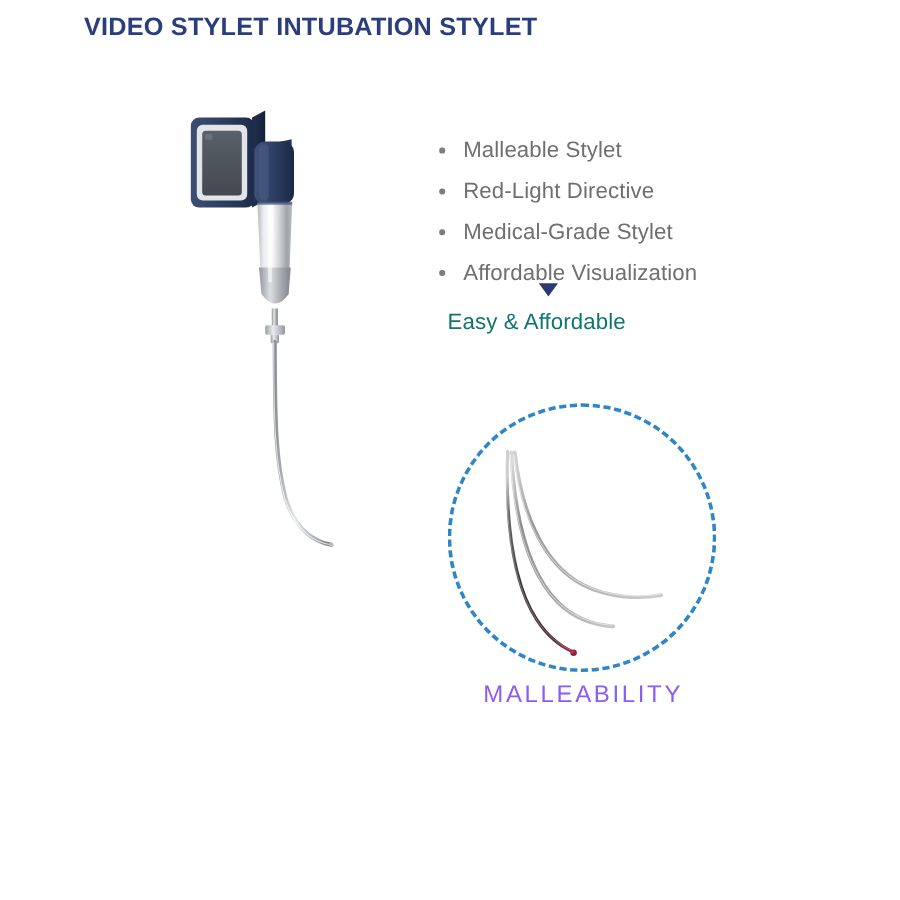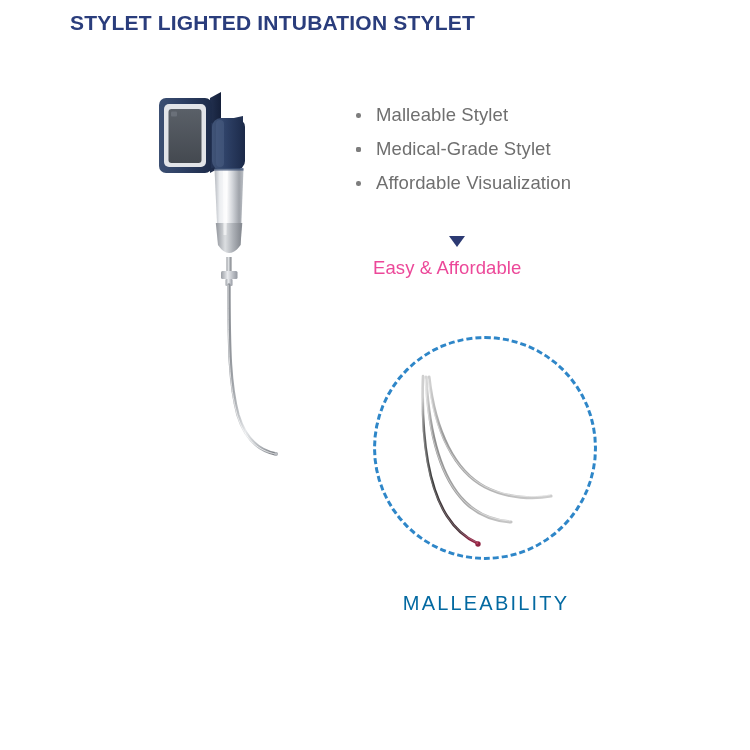--- a/index.html
+++ b/index.html
@@ -27,21 +27,21 @@
     color: #2a3d7c;
     white-space: nowrap;
   }
 
   
   #feature-list {
     position: absolute;
     left: 352px;
     top: 96px;
     list-style: none;
-    margin: 2px;
+    margin: 12px;
     padding: 0;
   }
   #feature-list li {
     position: relative;
     padding-left: 22px;
     font-size: 18.5px;
     line-height: 34px;
     color: #6f6f6f;
     letter-spacing: 0.1px;
     white-space: nowrap;
@@ -65,21 +65,21 @@
     height: 0;
     border-left: 8px solid transparent;
     border-right: 8px solid transparent;
     border-top: 11px solid #2c3a73;
   }
   #conclusion-text {
     position: absolute;
     left: 373px;
     top: 257px;
     font-size: 18.5px;
-    color: #ec4899;
+    color: #0f766e;
     letter-spacing: 0.1px;
     white-space: nowrap;
   }
 
   
   #malleability-block {
     position: absolute;
     left: 373px;
     top: 336px;
     width: 224px;
@@ -92,40 +92,40 @@
     border: 3px dashed #2e86c8;
   }
   #stylet-curves-svg {
     position: absolute;
     left: 0;
     top: 0;
   }
   #malleability-label {
     position: absolute;
     left: 401px;
-    top: 592px;
+    top: 568px;
     width: 170px;
     text-align: center;
     font-size: 20px;
     letter-spacing: 2.2px;
-    color: #0369a1;
+    color: #8b5cf6;
     white-space: nowrap;
   }
 
   
   #device-illustration {
     position: absolute;
     left: 150px;
     top: 85px;
   }
 </style>
 </head>
 <body>
 
-<div id="page-title">STYLET LIGHTED INTUBATION STYLET</div>
+<div id="page-title">VIDEO STYLET INTUBATION STYLET</div>
 
 <div id="device-illustration">
   <svg width="180" height="400" viewBox="0 0 180 400" xmlns="http://www.w3.org/2000/svg">
     <defs>
       <linearGradient id="gradMonitorBezel" x1="0" y1="0" x2="1" y2="0">
         <stop offset="0%" stop-color="#3c4f72"></stop>
         <stop offset="45%" stop-color="#2d3f63"></stop>
         <stop offset="100%" stop-color="#1d2b49"></stop>
       </linearGradient>
       <linearGradient id="gradMonitorSide" x1="0" y1="0" x2="1" y2="0">
@@ -224,20 +224,21 @@
   </svg>
 </div>
 
 <ul id="feature-list">
   <li>
     <span class="bullet-dot"></span>
     <span>Malleable Stylet</span>
   </li>
   <li>
     <span class="bullet-dot"></span>
+    <span>Red-Light Directive</span>
   </li>
   <li>
     <span class="bullet-dot"></span>
     <span>Medical-Grade Stylet</span>
   </li>
   <li>
     <span class="bullet-dot"></span>
     <span>Affordable Visualization</span>
   </li>
 </ul>

